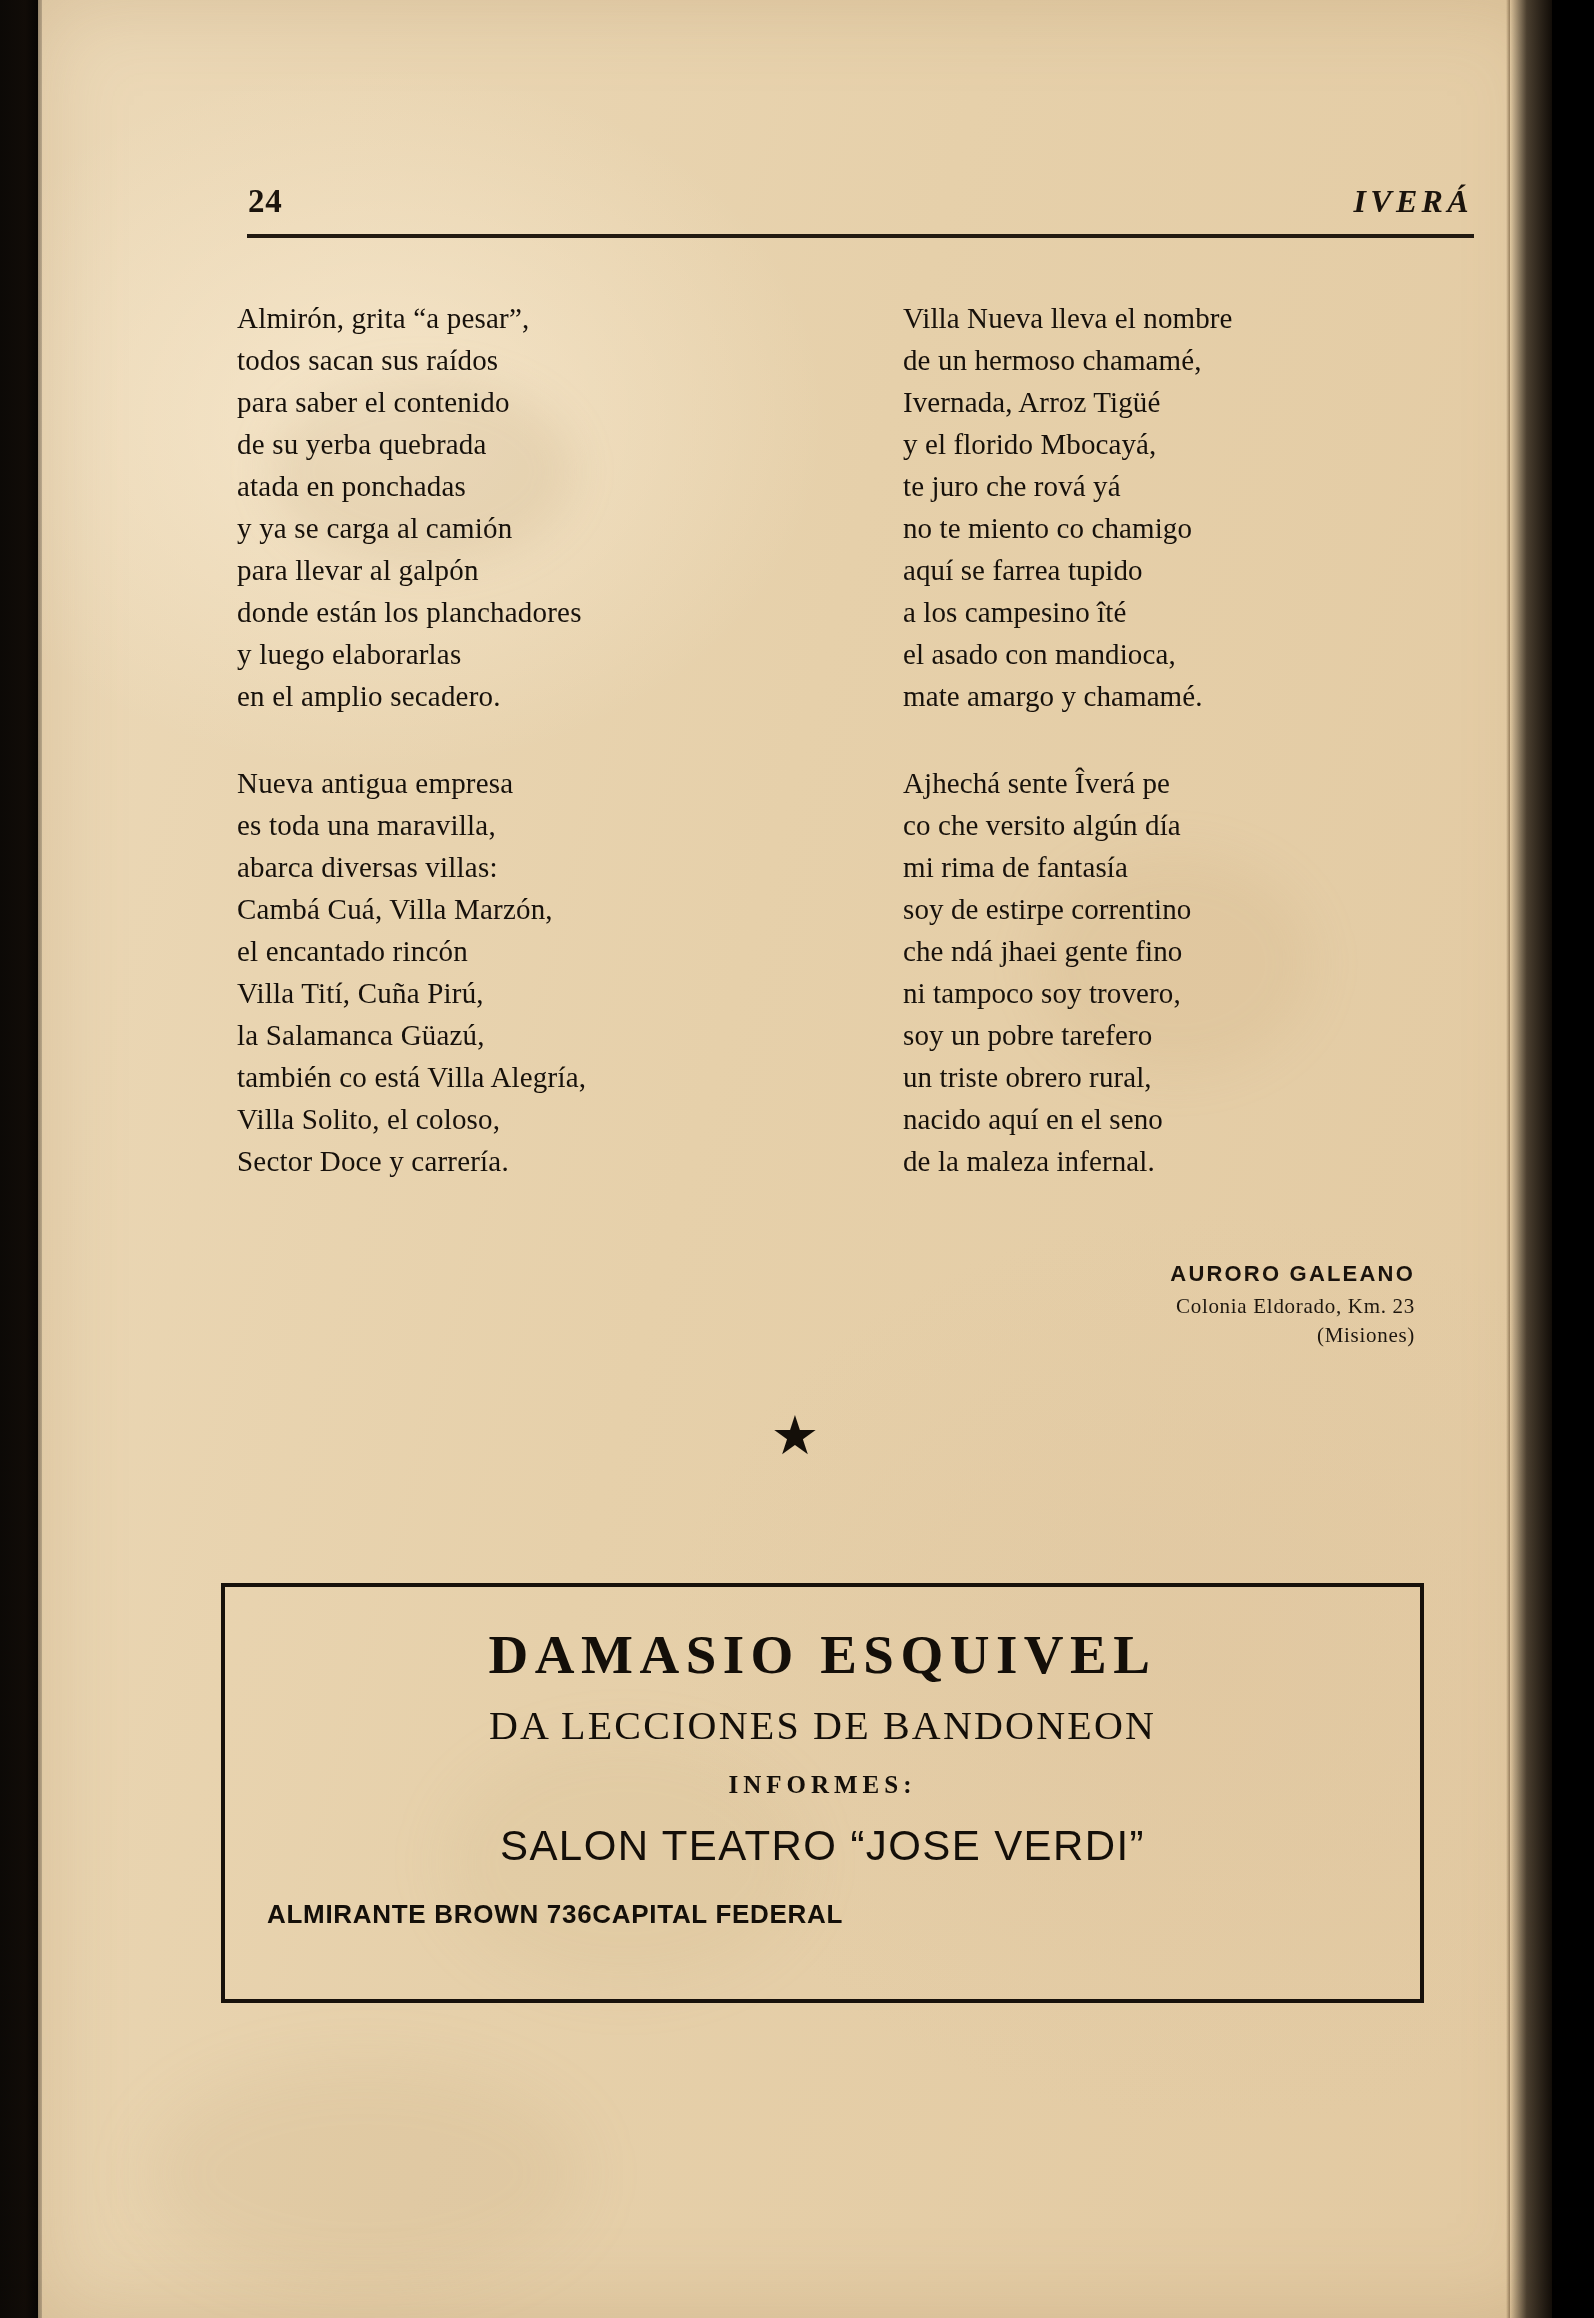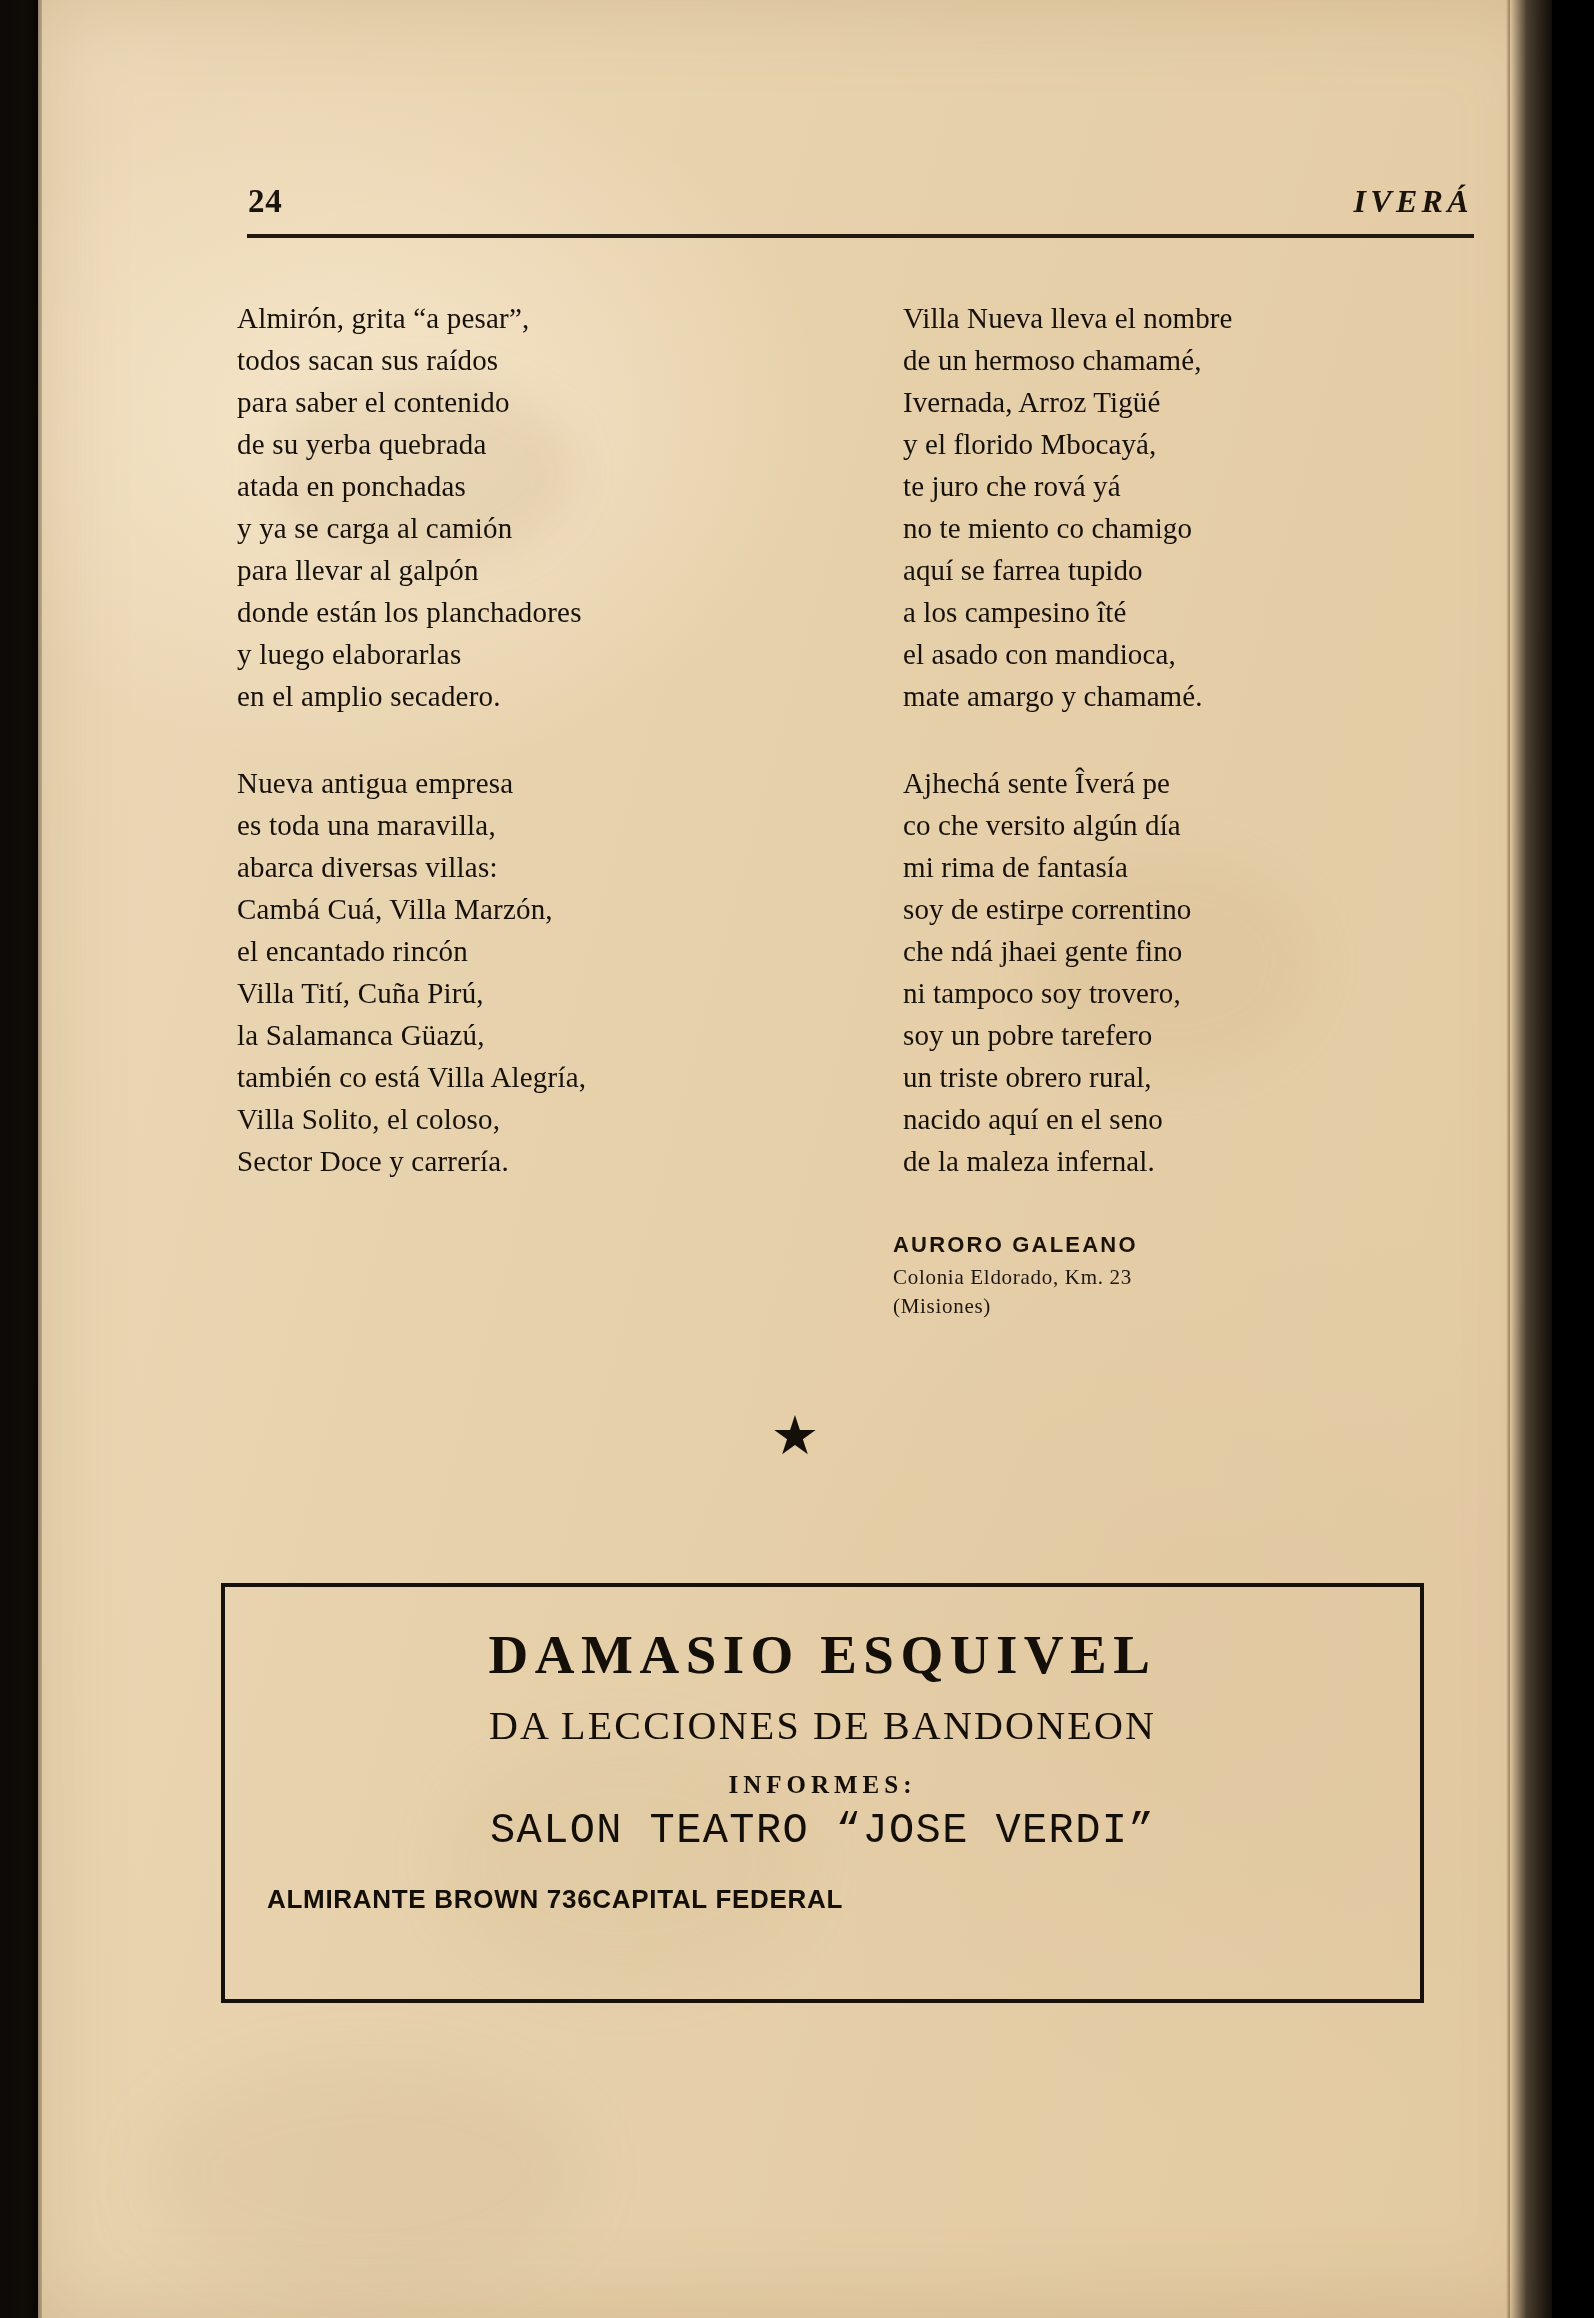--- a/index.html
+++ b/index.html
@@ -125,24 +125,24 @@
     line-height: 42px;
     color: #17110b;
     white-space: pre;
     letter-spacing: 0.2px;
   }
   .col-right .line { letter-spacing: 0.1px; }
 
   
   .byline {
     position: absolute;
-    top: 1232px;
+    top: 1261px;
     left: 855px;
     width: 522px;
-    text-align: left;
+    text-align: right;
   }
   .byline-name {
     font-family: "Liberation Sans", sans-serif;
     font-size: 22px;
     font-weight: bold;
     letter-spacing: 2.2px;
     color: #1a130c;
     margin-bottom: 7.2px;
   }
   .byline-place {
@@ -203,25 +203,25 @@
     text-align: center;
     font-family: "Liberation Serif", serif;
     font-size: 25px;
     font-weight: bold;
     letter-spacing: 5px;
     color: #140f09;
     margin-top: 22px;
   }
   .ad-venue {
     text-align: center;
-    font-family: Liberation Mono, monospace;
+    font-family: Liberation Sans, sans-serif;
     font-size: 42px;
     letter-spacing: 1.4px;
     color: #140f09;
-    margin-top: 8px;
+    margin-top: 23px;
   }
   .ad-footer {
     display: flex;
     align-items: flex-end;
     margin-top: 29px;
     padding: 0 20px;
   }
   .ad-addr, .ad-city {
     font-family: "Liberation Sans", sans-serif;
     font-size: 26px;

